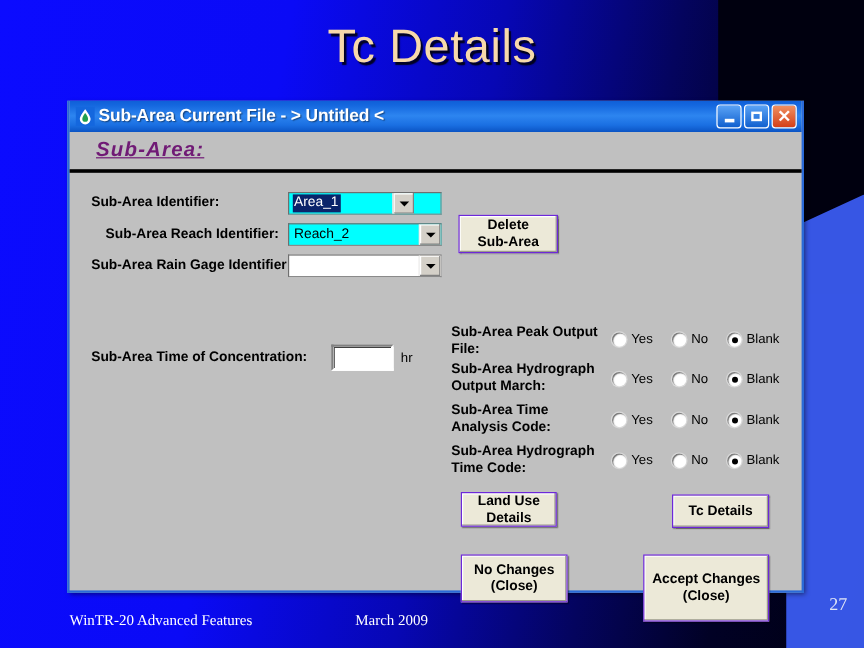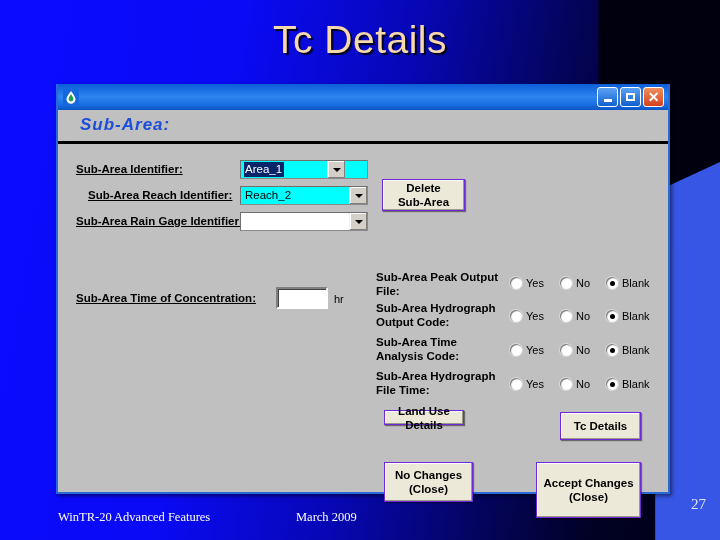--- a/index.html
+++ b/index.html
@@ -99,36 +99,36 @@
   .glyph-close { font-size: 14px; line-height: 12px; font-family: "Liberation Sans", sans-serif; }
 
   
   #dlg-body { position: relative; height: 382px; }
   #section-heading {
     position: absolute;
     left: 22px; top: 5px;
     font-size: 17px;
     font-style: italic;
     font-weight: bold;
-    color: #1d4ed8;
+    color: #701a75;
     letter-spacing: 1px;
+    text-decoration: underline;
   }
   #hrule {
     position: absolute;
     left: 0; right: 0; top: 31px;
     height: 3px; background: #000000;
   }
 
   .fld-label {
     position: absolute;
     font-size: 11.5px;
     font-weight: bold;
     color: #000;
     white-space: nowrap;
-    text-decoration: underline;
   }
   .combo {
     position: absolute;
     height: 19px;
     width: 128px;
     border: 1px solid #8a8a8a;
     border-top-color: #6f6f6f;
     border-left-color: #6f6f6f;
     box-sizing: border-box;
     display: flex;
@@ -254,20 +254,21 @@
 <div id="slide-title">Tc Details</div>
 
 <div id="dialog">
 
   <div id="titlebar">
     <svg id="drop-icon" viewBox="0 0 16 16">
       <rect x="0" y="0" width="16" height="16" fill="#1467de"></rect>
       <path d="M8 2 C8 2 3.5 7.5 3.5 10.2 A4.5 4.5 0 0 0 12.5 10.2 C12.5 7.5 8 2 8 2 Z" fill="#ffffff"></path>
       <path d="M8 5.2 C8 5.2 5.6 8.2 5.6 10.1 A2.4 2.4 0 0 0 10.4 10.1 C10.4 8.2 8 5.2 8 5.2 Z" fill="#1fa050"></path>
     </svg>
+    <span id="title-text">Sub-Area  Current File - &gt; Untitled &lt;</span>
     <div class="wbtns">
       <div class="wbtn min">
           <span class="glyph-min"></span>
         </div>
       <div class="wbtn max">
           <span class="glyph-max"></span>
         </div>
       <div class="wbtn close">
           <span class="glyph-close">✕</span>
         </div>
@@ -327,21 +328,21 @@
           <span>No</span>
         </label>
       <label class="radio-opt">
           <span class="rdo">
             <span class="dot"></span>
           </span>
           <span>Blank</span>
         </label>
     </div>
 
-    <div class="rlabel" style="left:318px; top:191px;"><span>Sub-Area Hydrograph</span><br><span>Output Code:</span></div>
+    <div class="rlabel" style="left:318px; top:191px;"><span>Sub-Area Hydrograph</span><br><span>Output March:</span></div>
     <div class="radio-row" style="left:452px; top:200px;">
       <label class="radio-opt">
           <span class="rdo off">
             <span class="dot"></span>
           </span>
           <span>Yes</span>
         </label>
       <label class="radio-opt">
           <span class="rdo off">
             <span class="dot"></span>
@@ -371,21 +372,21 @@
           <span>No</span>
         </label>
       <label class="radio-opt">
           <span class="rdo">
             <span class="dot"></span>
           </span>
           <span>Blank</span>
         </label>
     </div>
 
-    <div class="rlabel" style="left:318px; top:259px;"><span>Sub-Area Hydrograph</span><br><span>File Time:</span></div>
+    <div class="rlabel" style="left:318px; top:259px;"><span>Sub-Area Hydrograph</span><br><span>Time Code:</span></div>
     <div class="radio-row" style="left:452px; top:268px;">
       <label class="radio-opt">
           <span class="rdo off">
             <span class="dot"></span>
           </span>
           <span>Yes</span>
         </label>
       <label class="radio-opt">
           <span class="rdo off">
             <span class="dot"></span>
@@ -393,21 +394,21 @@
           <span>No</span>
         </label>
       <label class="radio-opt">
           <span class="rdo">
             <span class="dot"></span>
           </span>
           <span>Blank</span>
         </label>
     </div>
 
-    <div class="xpbtn" style="left:326px; top:300px; width:80px; height:15px;text-align:right;">
+    <div class="xpbtn" style="left:326px; top:300px; width:80px; height:29px;text-align:right;">
       <span>Land Use</span>
       <span>Details</span>
     </div>
 
     <div class="xpbtn" style="left:502px; top:302px; width:81px; height:28px;">
       <span>Tc Details</span>
     </div>
 
     <div class="xpbtn" style="left:326px; top:352px; width:89px; height:40px;">
       <span>No Changes</span>

